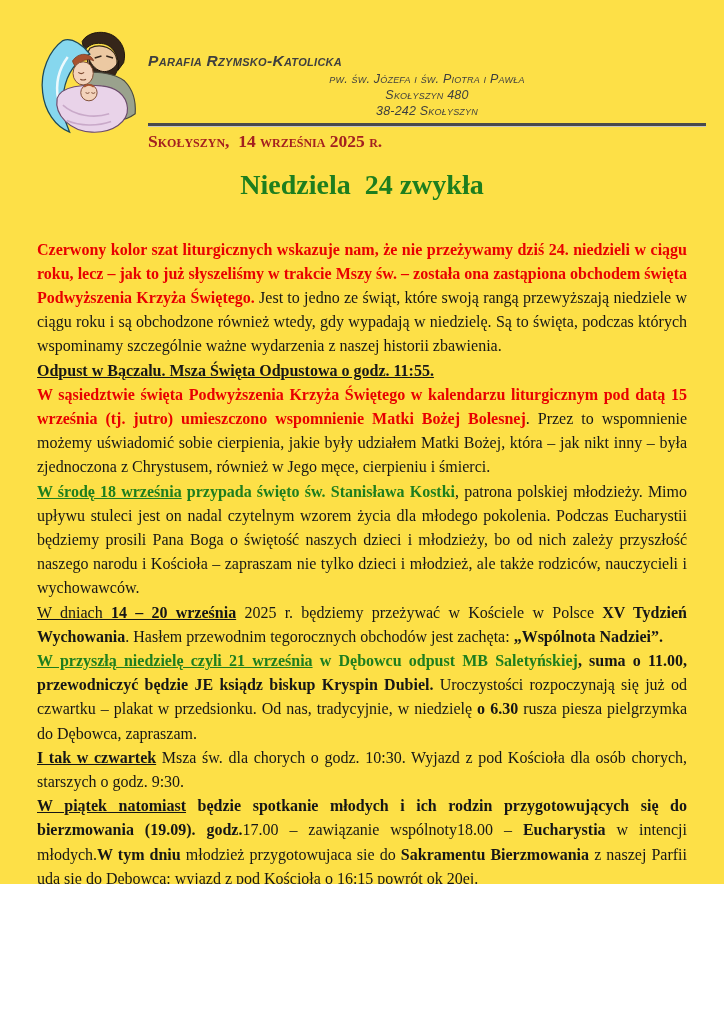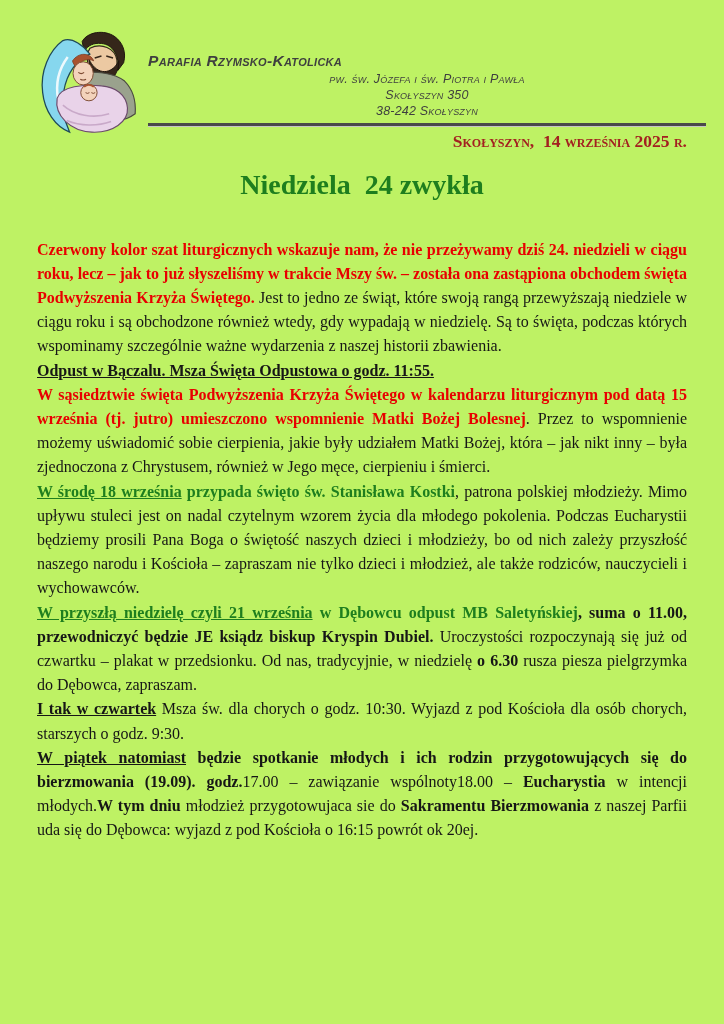--- a/index.html
+++ b/index.html
@@ -1,34 +1,34 @@
 <!DOCTYPE html>
 <html lang="pl" style="--title_green: #1e7e1e; --title_red: #f10000; --body_green: #1e7e1e; --body_red: #e80000; --dateline_red: #a32020; --header_gray: #3f3f3f;"><head>
 <meta charset="utf-8">
 <style>
   html,body{margin:0;padding:0;background:#ffffff;}
   .page{
-    width:724px;height:1024px;background:#bef264;overflow:hidden;
+    width:724px;height:884px;background:#fde047;overflow:hidden;
     position:relative;box-sizing:border-box;
   }
   
   .header{display:flex;align-items:flex-start;padding:28px 18px 0 34px;}
   .logo{width:106px;height:110px;flex:none;}
   .header-text{
     flex:1;margin-left:8px;padding-top:24px;
     font-family:"Liberation Sans",sans-serif;font-style:italic;
     font-variant:small-caps;color:var(--header_gray,#3f3f3f);
   }
   .parish-name{font-weight:bold;font-size:15.5px;letter-spacing:.3px;line-height:1.2;}
   .parish-sub{font-size:12.5px;font-weight:500;line-height:1.28;letter-spacing:.2px;text-align:center;}
   .rule{height:3px;background:#4a4a4a;margin-top:4px;box-shadow:0 1px 0 #c6c6c6;}
   .dateline{
     font-family:"Liberation Serif",serif;font-weight:bold;
     color:var(--dateline_red,#a32020);font-size:17.5px;
-    text-align:right;margin:5px 19px 0 0;white-space:pre-wrap;font-style:normal;
+    text-align:left;margin:5px 19px 0 0;white-space:pre-wrap;font-style:normal;
   }
   
   .title{
     text-align:center;font-family:"Liberation Serif",serif;font-weight:bold;
     font-size:28px;line-height:33px;margin:4px;white-space:pre-wrap;
   }
   .title-green{color:var(--title_green,#1e7e1e);margin-top:16px;}
   .title-red{color:var(--title_red,#f10000);text-shadow:0 0 1px #ffb3b3;}
   
   .bodytext{
@@ -73,32 +73,33 @@
         <path d="M30 79 C42 90 62 93 78 88 M34 95 C48 101 66 101 80 96" fill="none" stroke="#c9a9c9" stroke-width="1.6"></path>
 
         <circle cx="57" cy="66" r="8.5" fill="#f3d3bb" stroke="#7c4a32" stroke-width="1"></circle>
         <path d="M52 60 q5 -4 10 0" fill="none" stroke="#a8522f" stroke-width="1.8"></path>
         <path d="M53.5 66 q2 1.6 4 0 M59.5 66 q2 1.6 4 0" fill="none" stroke="#7c4a32" stroke-width="1"></path>
       </svg>
     </div>
     <div class="header-text">
       <div class="parish-name">Parafia Rzymsko-Katolicka</div>
       <div class="parish-sub">pw. św. Józefa i św. Piotra i Pawła</div>
-      <div class="parish-sub">Skołyszyn 350</div>
+      <div class="parish-sub">Skołyszyn 480</div>
       <div class="parish-sub">38-242 Skołyszyn</div>
       <div class="rule"></div>
       <div class="dateline">Skołyszyn,  14 września 2025 r.</div>
     </div>
   </div>
 
   <h1 class="title title-green">Niedziela  24 zwykła</h1>
 
   <div class="bodytext">
       <p class="para"><span class="b red">Czerwony kolor szat liturgicznych wskazuje nam, że nie przeżywamy dziś 24. niedzieli w ciągu roku, lecz – jak to już słyszeliśmy w trakcie Mszy św. – została ona zastąpiona obchodem święta Podwyższenia Krzyża Świętego.</span><span> Jest to jedno ze świąt, które swoją rangą przewyższają niedziele w ciągu roku i są obchodzone również wtedy, gdy wypadają w niedzielę. Są to święta, podczas których wspominamy szczególnie ważne wydarzenia z naszej historii zbawienia.</span></p>
       <p class="para"><span class="b u">Odpust w Bączalu. Msza Święta Odpustowa o godz. 11:55.</span></p>
       <p class="para"><span class="b red">W sąsiedztwie święta Podwyższenia Krzyża Świętego w kalendarzu liturgicznym pod datą 15 września (tj. jutro) umieszczono wspomnienie Matki Bożej Bolesnej</span><span>. Przez to wspomnienie możemy uświadomić sobie cierpienia, jakie były udziałem Matki Bożej, która – jak nikt inny – była zjednoczona z Chrystusem, również w Jego męce, cierpieniu i śmierci.</span></p>
       <p class="para"><span class="b green u">W środę 18 września</span><span class="b green"> przypada święto św. Stanisława Kostki</span><span>, patrona polskiej młodzieży. Mimo upływu stuleci jest on nadal czytelnym wzorem życia dla młodego pokolenia. Podczas Eucharystii będziemy prosili Pana Boga o świętość naszych dzieci i młodzieży, bo od nich zależy przyszłość naszego narodu i Kościoła – zapraszam nie tylko dzieci i młodzież, ale także rodziców, nauczycieli i wychowawców.</span></p>
+      <p class="para"><span class="u">W dniach </span><span class="b u">14 – 20 września</span><span> 2025 r. będziemy przeżywać w Kościele w Polsce </span><span class="b">XV Tydzień Wychowania</span><span>. Hasłem przewodnim tegorocznych obchodów jest zachęta: </span><span class="b">„Wspólnota Nadziei”.</span></p>
       <p class="para"><span class="b green u">W  przyszłą niedzielę czyli 21 września</span><span class="b green"> w Dębowcu odpust MB Saletyńskiej</span><span class="b">, suma o 11.00, przewodniczyć będzie JE ksiądz biskup Kryspin Dubiel.</span><span> Uroczystości rozpoczynają się już od czwartku – plakat w przedsionku. Od nas, tradycyjnie,  w niedzielę </span><span class="b">o 6.30</span><span> rusza piesza pielgrzymka do Dębowca, zapraszam.</span></p>
       <p class="para"><span class="b u">I tak w czwartek</span><span> Msza św. dla chorych o godz. 10:30. Wyjazd z pod Kościoła dla osób chorych, starszych o godz. 9:30.</span></p>
       <p class="para"><span class="b u">W piątek natomiast</span><span class="b"> będzie  spotkanie młodych i ich rodzin przygotowujących się do bierzmowania (19.09). godz.</span><span>17.00 – zawiązanie wspólnoty18.00 – </span><span class="b">Eucharystia</span><span> w intencji młodych.</span><span class="b">W tym dniu</span><span> młodzież przygotowujaca sie do </span><span class="b">Sakramentu Bierzmowania</span><span> z naszej Parfii  uda się do Dębowca: wyjazd z pod Kościoła o 16:15 powrót ok 20ej.</span></p>
     </div>
 
 </div>
 
 </body></html>

